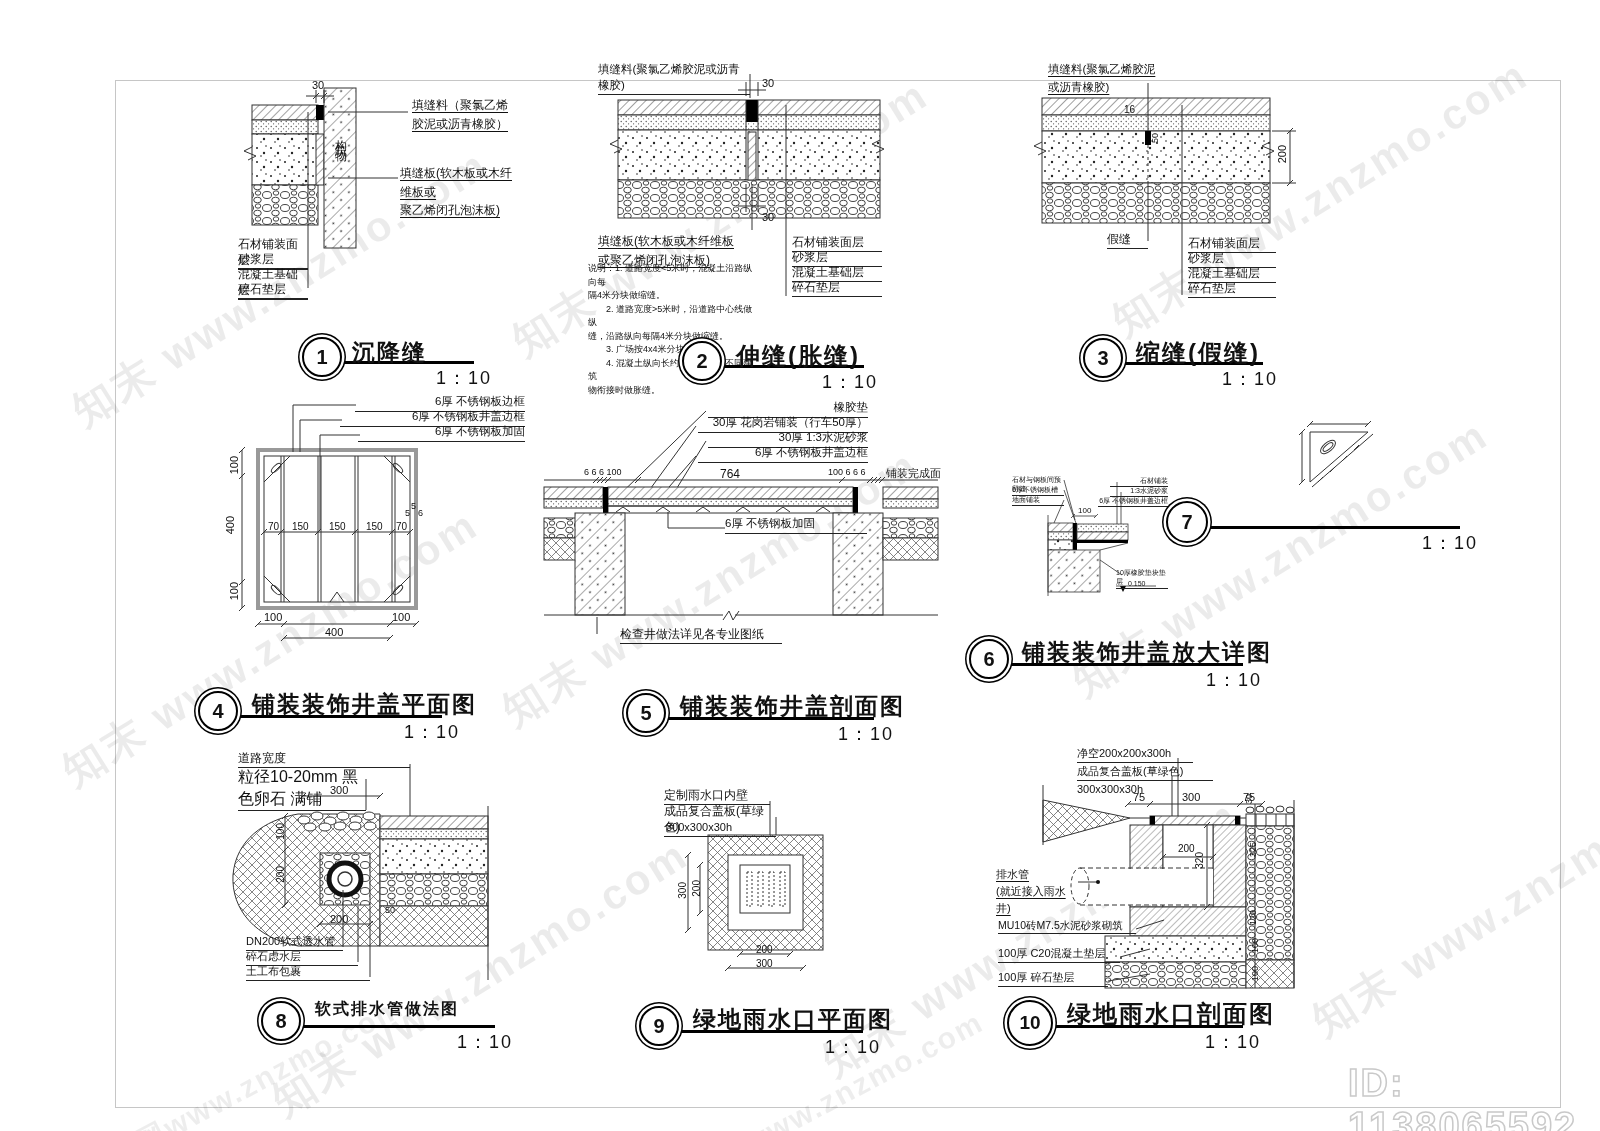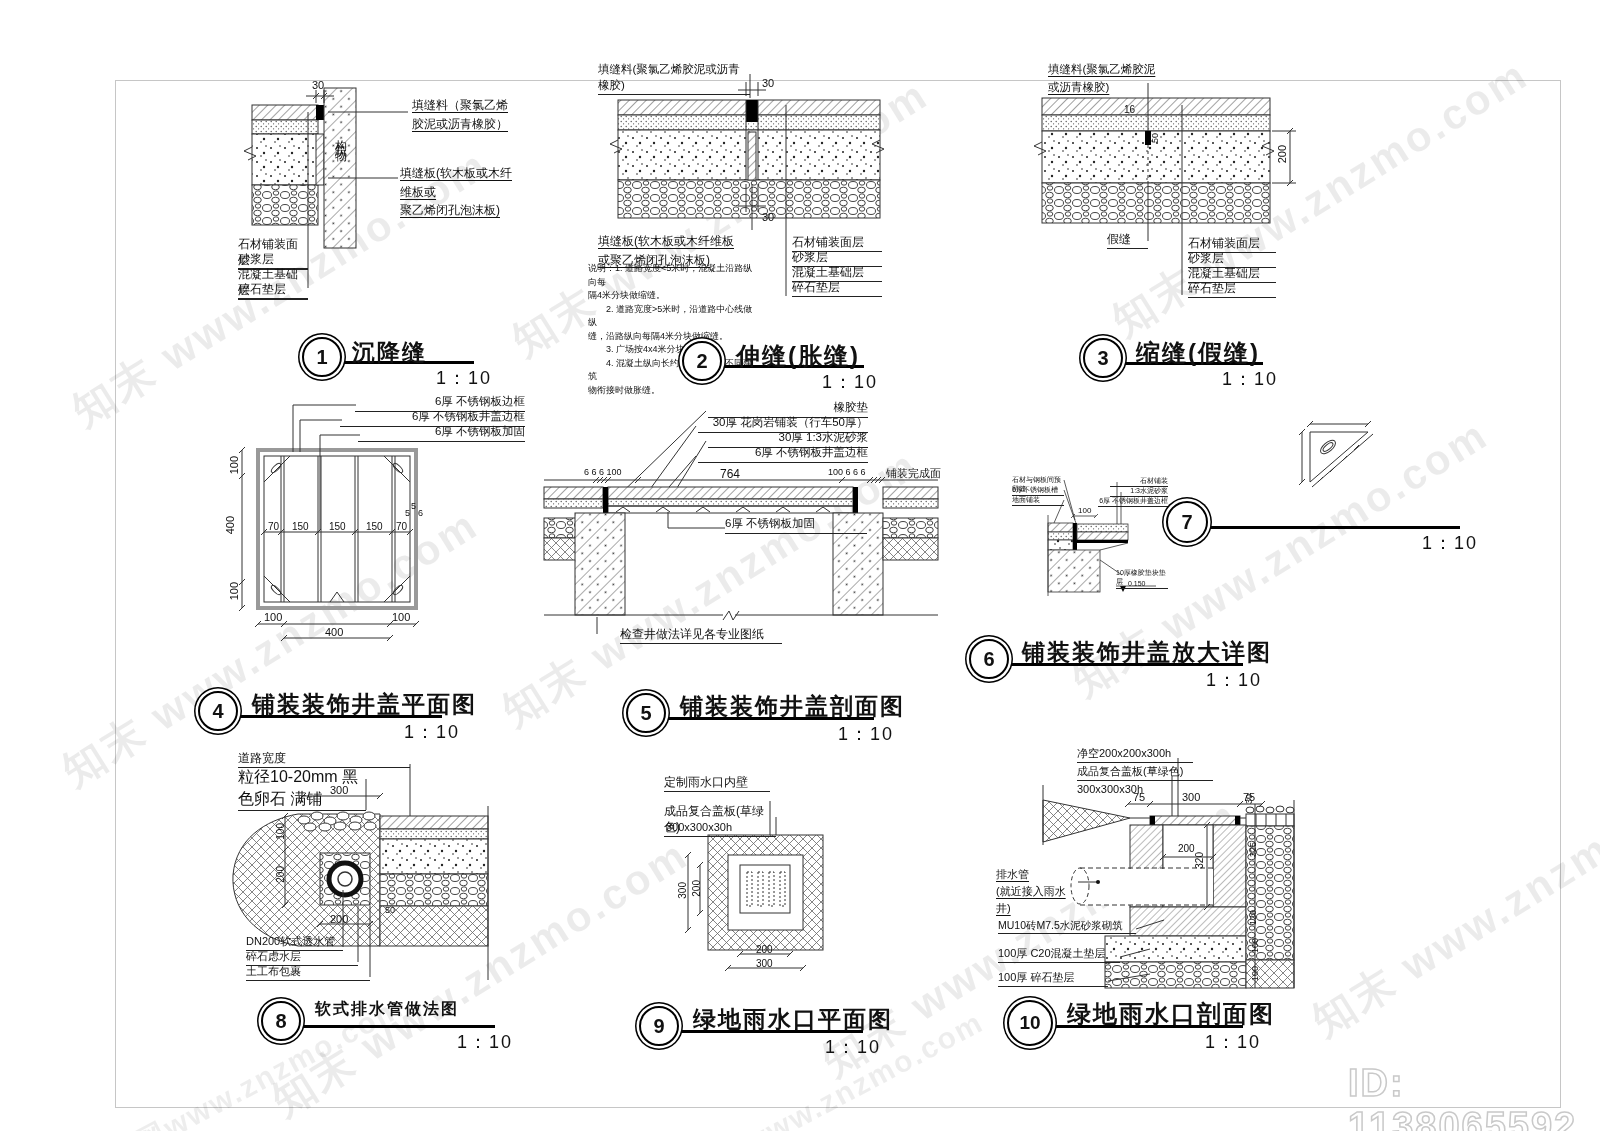--- a/index.html
+++ b/index.html
@@ -482,21 +482,21 @@
         <line x1="137" y1="128" x2="143" y2="122"></line>
           <line x1="137" y1="176" x2="143" y2="170"></line>
         <line x1="180" y1="214" x2="230" y2="214"></line>
         <line x1="177" y1="217" x2="183" y2="211"></line>
           <line x1="227" y1="217" x2="233" y2="211"></line>
         <line x1="168" y1="228" x2="243" y2="228"></line>
         <line x1="165" y1="231" x2="171" y2="225"></line>
           <line x1="240" y1="231" x2="246" y2="225"></line>
       </g>
     </svg>
-    <div class="lbl ulb" style="left:104px;top:34px;width:106px">定制雨水口内壁</div>
+    <div class="lbl ulb" style="left:104px;top:47px;width:106px">定制雨水口内壁</div>
     <div class="lbl ulb" style="left:104px;top:63px;width:112px">成品复合盖板(草绿色)</div>
     <div class="lbl" style="left:106px;top:80px;font-size:11px">300x300x30h</div>
     <div class="vd" style="left:117px;top:142px;font-size:10px">300</div>
     <div class="vd" style="left:131px;top:140px;font-size:10px">200</div>
     <div class="lbl" style="left:196px;top:203px;font-size:10px">200</div>
     <div class="lbl" style="left:196px;top:217px;font-size:10px">300</div>
     <div class="tcirc" style="left:79px;top:266px;width:36px;height:36px;font-size:20px">9</div>
     <div class="tline" style="left:115px;top:290px;width:188px"></div>
     <div class="ttitle" style="left:133px;top:264px;font-size:23px">绿地雨水口平面图</div>
     <div class="tscale" style="left:265px;top:295px">1：10</div>

